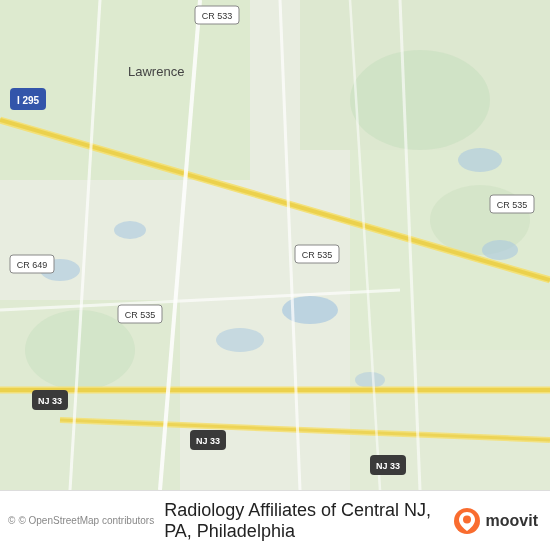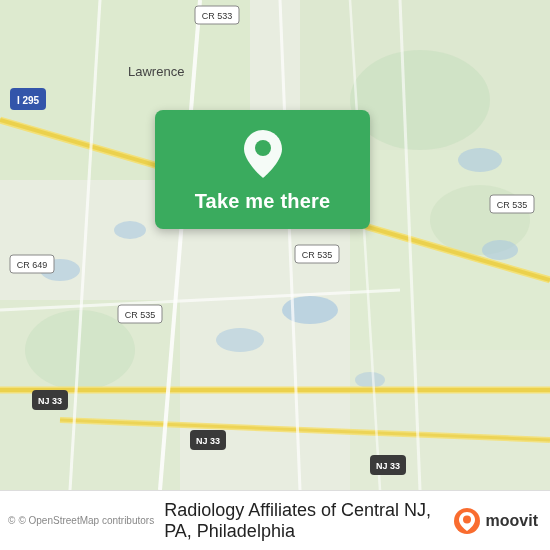--- a/index.html
+++ b/index.html
@@ -168,29 +168,20 @@
     <text x="50" y="404" font-size="9" font-weight="bold" fill="white" text-anchor="middle">NJ 33</text>
     <rect x="190" y="430" width="36" height="20" rx="4" fill="#3a3a3a"></rect>
     <text x="208" y="444" font-size="9" font-weight="bold" fill="white" text-anchor="middle">NJ 33</text>
     <rect x="370" y="455" width="36" height="20" rx="4" fill="#3a3a3a"></rect>
     <text x="388" y="469" font-size="9" font-weight="bold" fill="white" text-anchor="middle">NJ 33</text>
 
     <text x="128" y="76" font-size="13" fill="#444" font-weight="500">Lawrence</text>
   </svg>
 
   
-  <div id="location-card">
-    <div id="pin-icon-wrap">
-      <svg width="46" height="52" viewBox="0 0 46 52" xmlns="http://www.w3.org/2000/svg">
-        <path d="M23 2 C12.5 2 4 10.5 4 21 C4 34 23 50 23 50 C23 50 42 34 42 21 C42 10.5 33.5 2 23 2 Z" fill="white" opacity="0.95"></path>
-        <circle cx="23" cy="20" r="8" fill="#3aab5e"></circle>
-      </svg>
-    </div>
-    <span id="take-me-there-label">Take me there</span>
-  </div>
 </div>
 
 <div id="bottom-bar">
   <div id="attribution">
     <span>©</span>
     <span>© OpenStreetMap contributors</span>
   </div>
   <span id="place-info">Radiology Affiliates of Central NJ, PA, Philadelphia</span>
   <div id="moovit-logo">
     <svg id="moovit-pin" viewBox="0 0 28 28" xmlns="http://www.w3.org/2000/svg">

